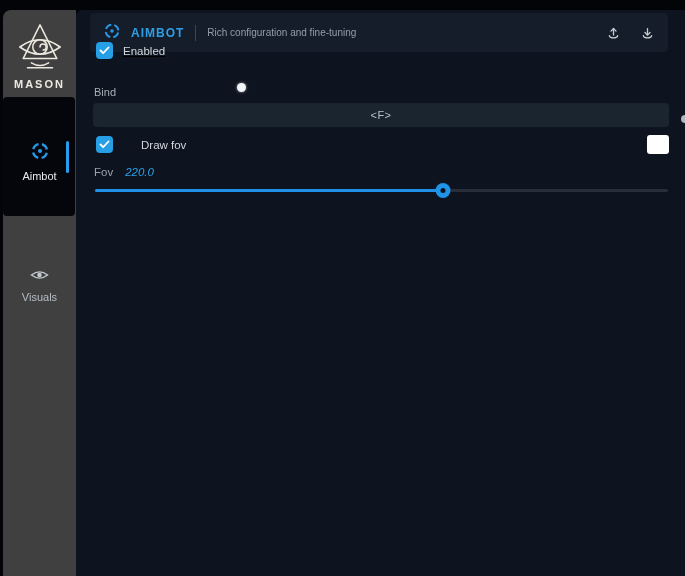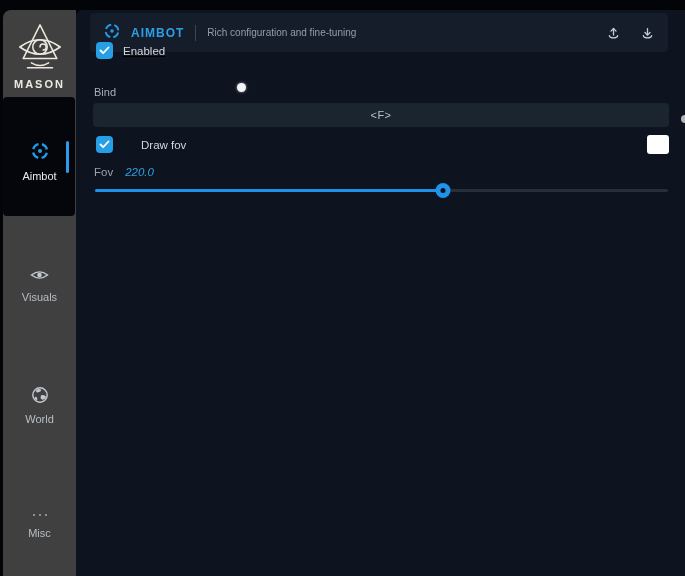--- a/index.html
+++ b/index.html
@@ -105,42 +105,21 @@
     <div class="tab" style="top:258px;">
       <span>
         <svg width="19" height="14" viewBox="0 0 20 14" fill="none" stroke="#c3c9cf" stroke-width="1.4">
           <path d="M1.5 7 Q10 0.5 18.5 7 Q10 13.5 1.5 7 Z"></path>
           <circle cx="10" cy="7" r="2.4" fill="#c3c9cf" stroke="none"></circle>
         </svg>
       </span>
       <span class="tab-label">Visuals</span>
     </div>
 
-    <div class="tab" style="top:376px;">
-      <span>
-        <svg width="18" height="18" viewBox="0 0 18 18" fill="none">
-          <circle cx="9" cy="9" r="7.2" stroke="#c3c9cf" stroke-width="1.4"></circle>
-          <path d="M5 4.2 q3 -2.2 5.4 -0.4 q-0.6 2.4 -3 2.4 q-2.6 0.8 -2.4 -2 Z" fill="#c3c9cf"></path>
-          <path d="M10 9.2 q4 -1 5 1.8 q-1.8 3.4 -4.2 2.6 q-2 -1.8 -0.8 -4.4 Z" fill="#c3c9cf"></path>
-          <path d="M4.2 10.5 q2 0.4 2.2 2.4 q-0.2 1.4 -1.6 1.2 q-1.6 -1.6 -0.6 -3.6 Z" fill="#c3c9cf"></path>
-        </svg>
-      </span>
-      <span class="tab-label">World</span>
-    </div>
 
-    <div class="tab" style="top:494px;">
-      <span>
-        <svg width="18" height="6" viewBox="0 0 18 6">
-          <circle cx="3" cy="3" r="1.1" fill="#9aa2ab"></circle>
-          <circle cx="9" cy="3" r="1.1" fill="#9aa2ab"></circle>
-          <circle cx="15" cy="3" r="1.1" fill="#9aa2ab"></circle>
-        </svg>
-      </span>
-      <span class="tab-label">Misc</span>
-    </div>
   </div>
 
   <div class="main">
 
     <div class="header">
       <span>
         <svg width="18" height="18" viewBox="0 0 20 20">
           <circle cx="10" cy="10" r="7" fill="none" stroke="#2598e8" stroke-width="2.2" stroke-dasharray="7.5 3.5" stroke-dashoffset="9.25"></circle>
           <circle cx="10" cy="10" r="2" fill="#2598e8"></circle>
         </svg>

